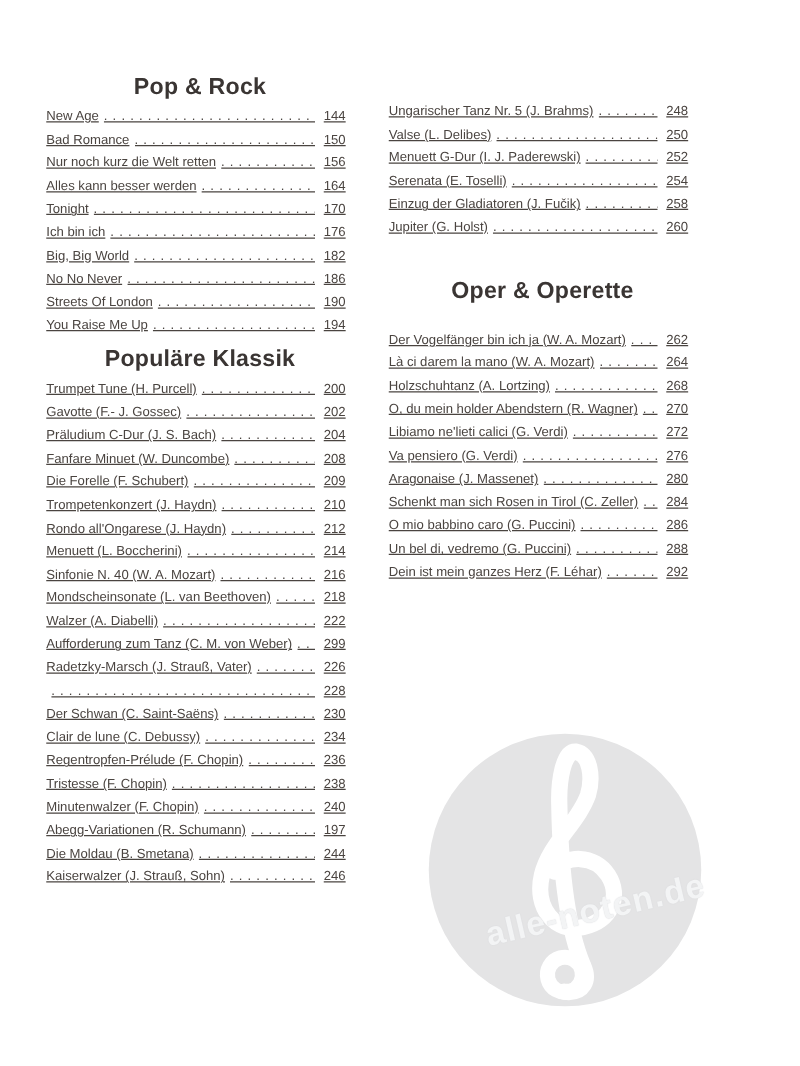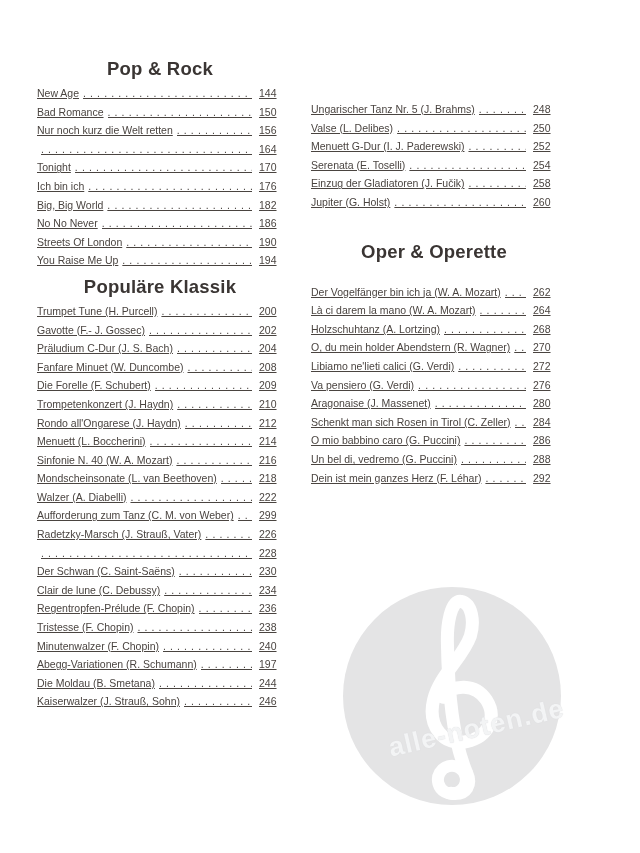--- a/index.html
+++ b/index.html
@@ -22,21 +22,21 @@
   .col{position:absolute;top:58px;width:246px;}
   .col-left{left:37px;}
   .col-right{left:311px;}
   .section-heading{
     font-size:18.5px;line-height:22px;font-weight:700;
     color:var(--heading-color);letter-spacing:0.2px;
     margin:6px 0 4px 0;
     text-align:center;
   }
   .col .block:first-child .section-heading{margin-top:0;}
-  .col-right .block:first-child{margin-top:42px;}
+  .col-right .block:first-child{margin-top:22px;}
   .col-right .section-heading{margin-top:29px;margin-bottom:20px;}
   .row{
     display:flex;align-items:baseline;
     font-size:10.5px;line-height:18.6px;
     color:var(--entry-color);
     text-decoration:underline;
   }
   .row .t{white-space:nowrap;flex:0 0 auto;}
   .row .dots{
     flex:1 1 auto;overflow:hidden;white-space:nowrap;
@@ -93,20 +93,21 @@
             <span class="t">Bad Romance</span>
             <span class="dots" aria-hidden="true">. . . . . . . . . . . . . . . . . . . . . . . . . . . . . . . . . . . . . . . . . . . . . . . . . . . . . . . . . . . . </span>
             <span class="p">150</span>
           </div>
           <div class="row">
             <span class="t">Nur noch kurz die Welt retten</span>
             <span class="dots" aria-hidden="true">. . . . . . . . . . . . . . . . . . . . . . . . . . . . . . . . . . . . . . . . . . . . . . . . . . . . . . . . . . . . </span>
             <span class="p">156</span>
           </div>
           <div class="row">
+            <span class="t">Alles kann besser werden</span>
             <span class="dots" aria-hidden="true">. . . . . . . . . . . . . . . . . . . . . . . . . . . . . . . . . . . . . . . . . . . . . . . . . . . . . . . . . . . . </span>
             <span class="p">164</span>
           </div>
           <div class="row">
             <span class="t">Tonight</span>
             <span class="dots" aria-hidden="true">. . . . . . . . . . . . . . . . . . . . . . . . . . . . . . . . . . . . . . . . . . . . . . . . . . . . . . . . . . . . </span>
             <span class="p">170</span>
           </div>
           <div class="row">
             <span class="t">Ich bin ich</span>

